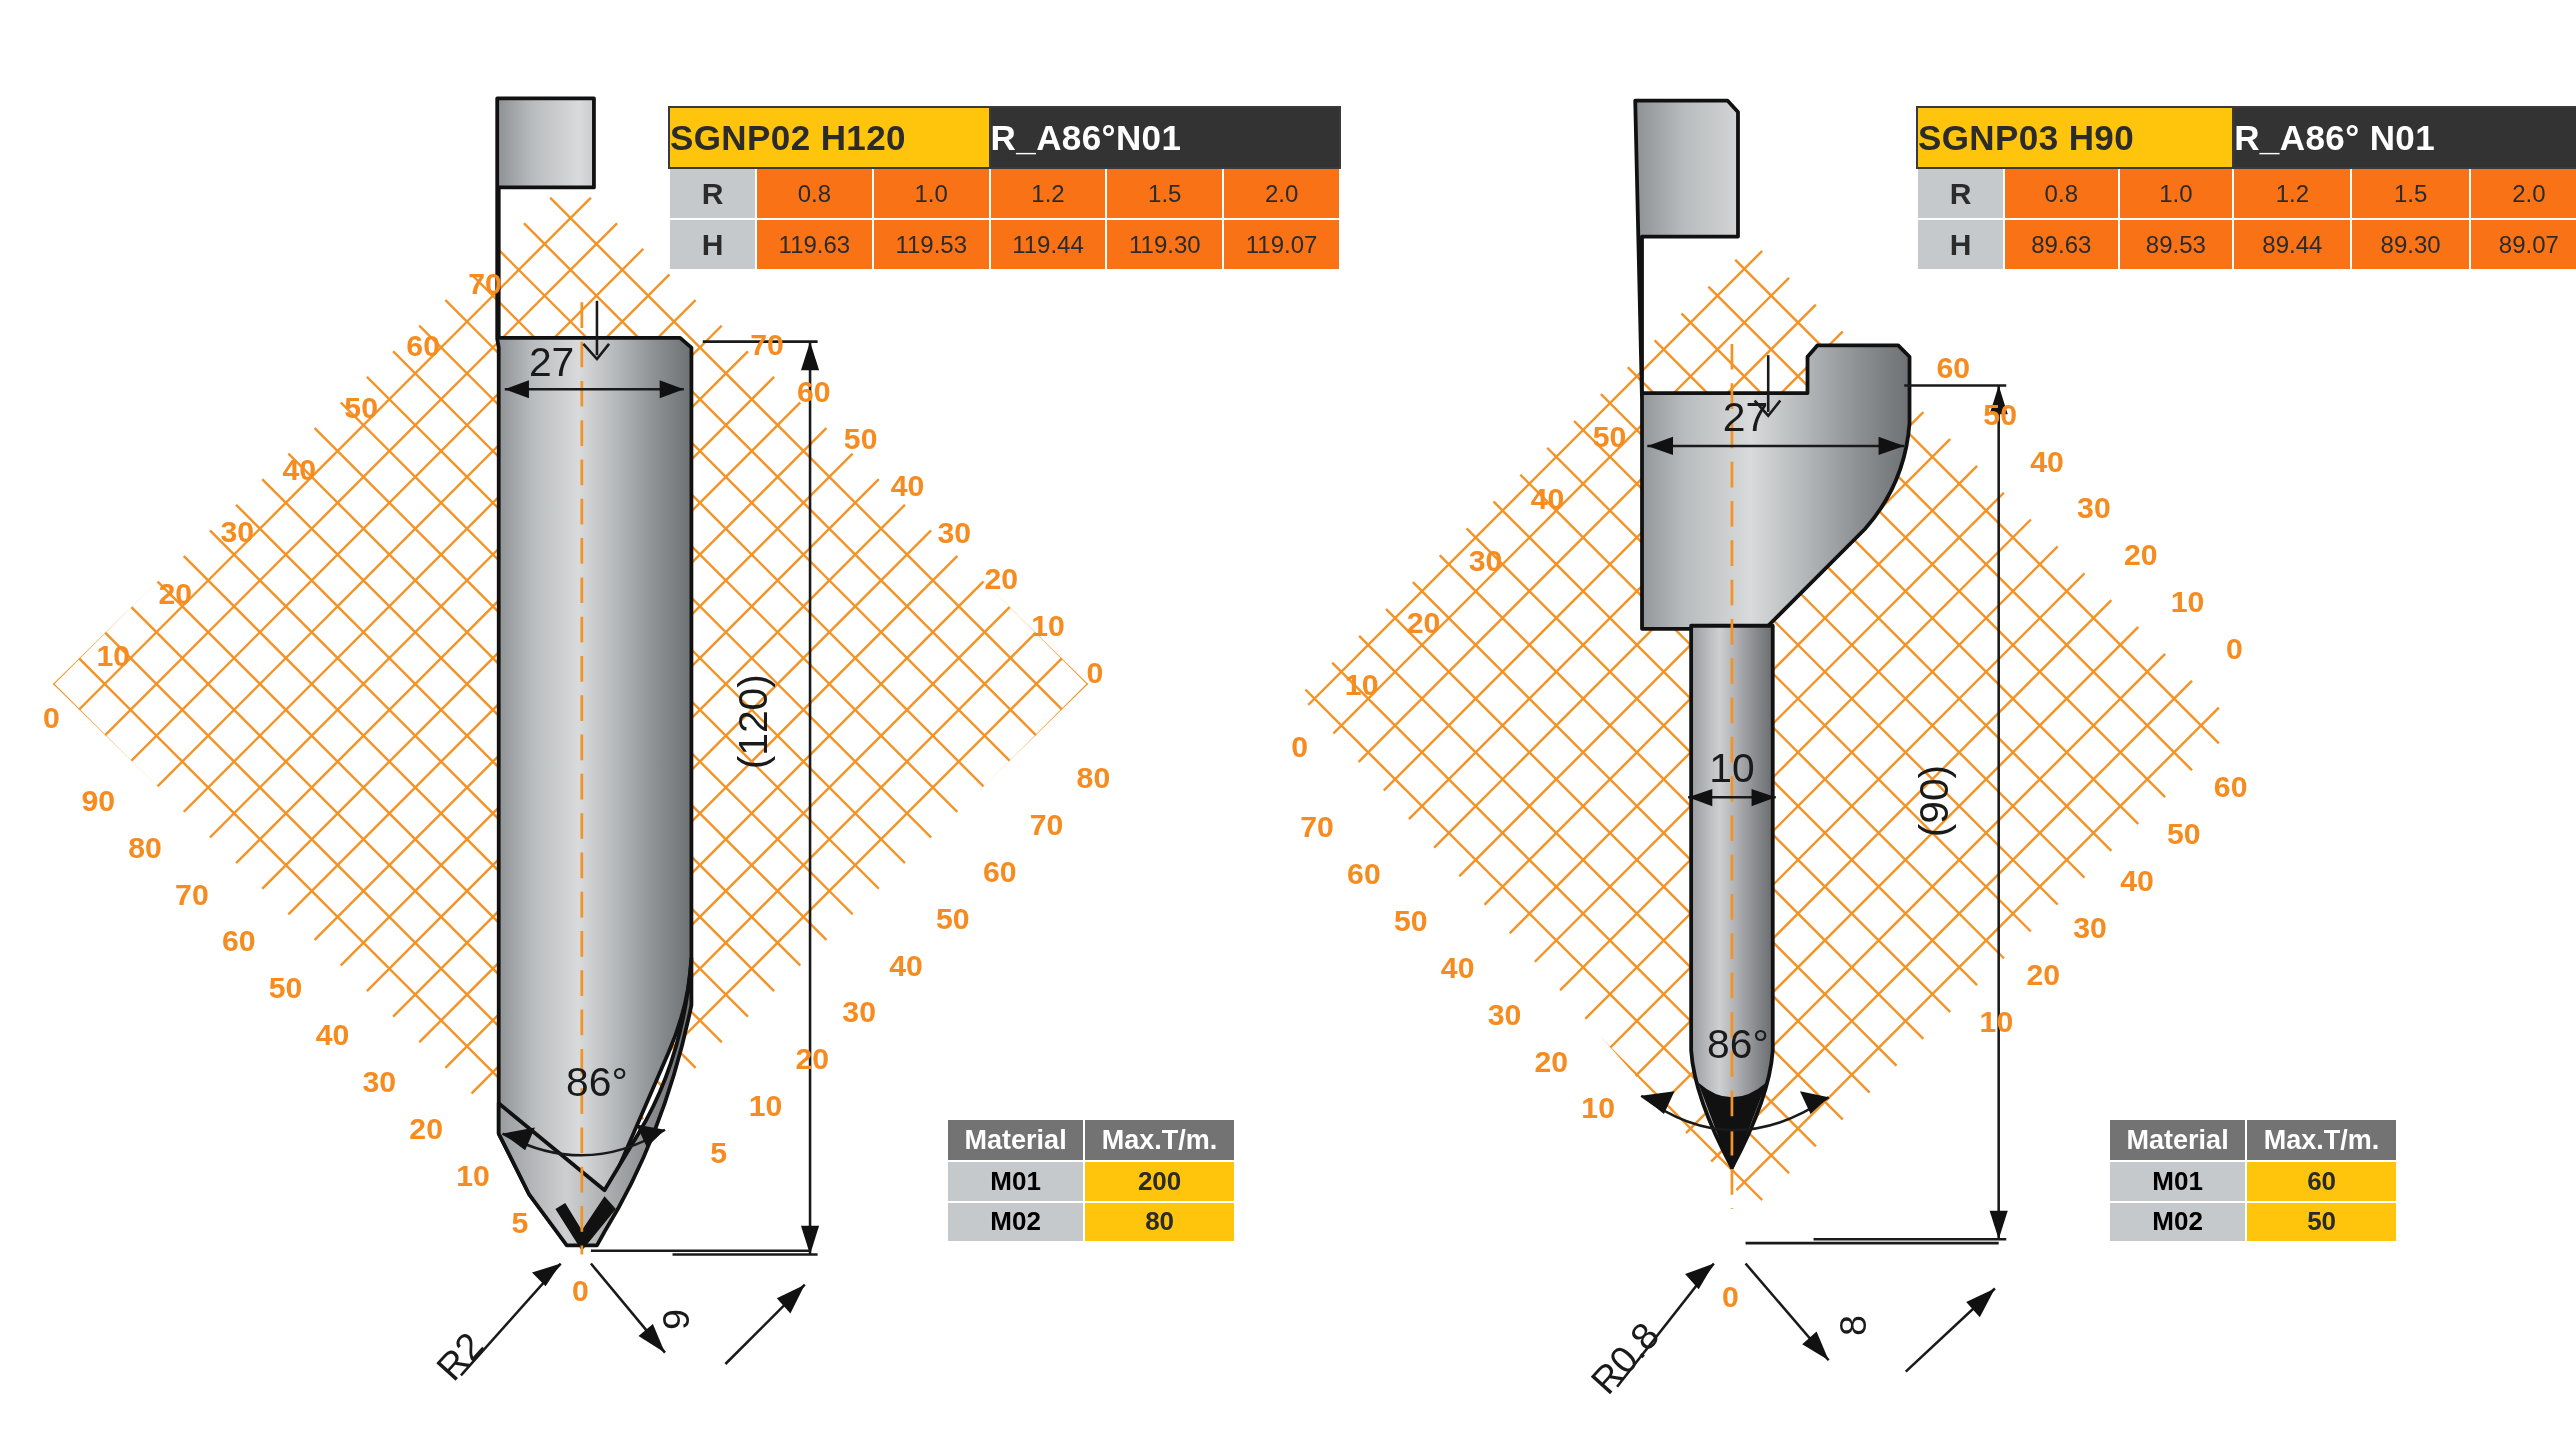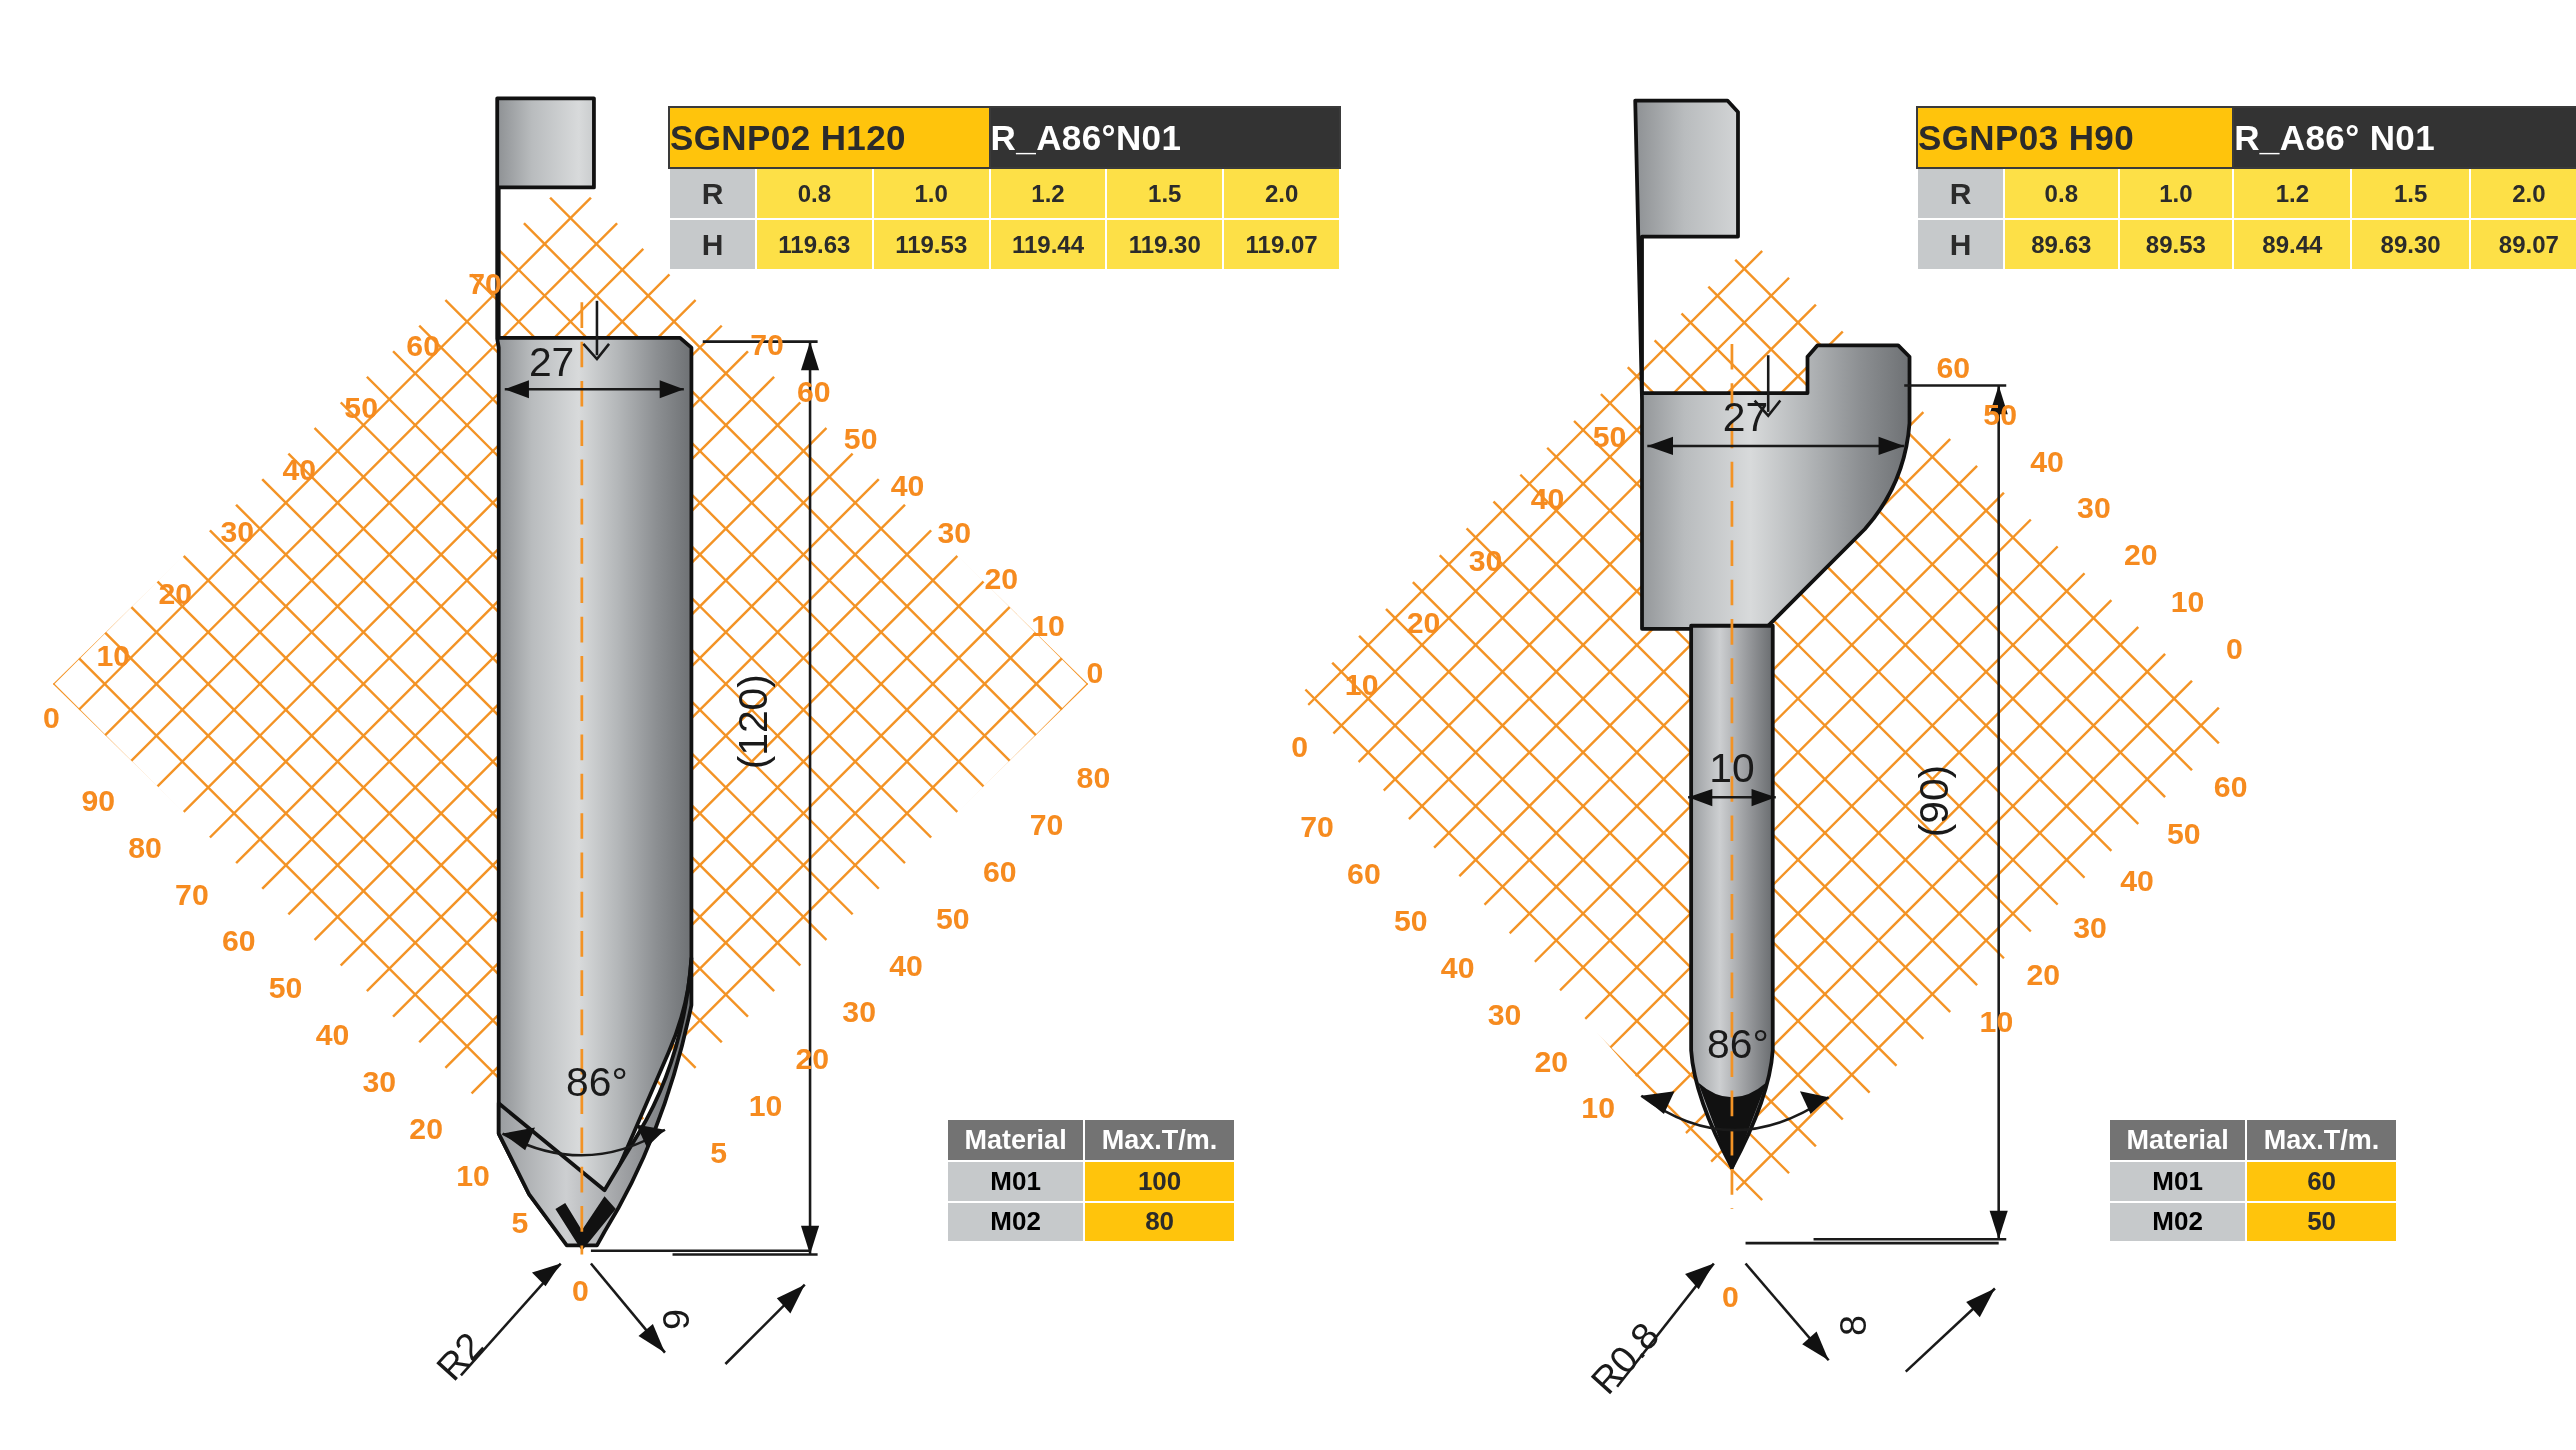--- a/index.html
+++ b/index.html
@@ -8,21 +8,21 @@
 
   
   .spec-table{position:absolute;border-collapse:collapse;}
   .spec-title-row td{padding:0;height:59px;}
   .spec-code{background:#FFC40C;color:#2b2b2b;font-weight:bold;font-size:35px;
              border:2.3px solid #3a3a3a;letter-spacing:0.4px;}
   .spec-name{background:#333333;color:#ffffff;font-weight:bold;font-size:35px;
              border:2.3px solid #3a3a3a;letter-spacing:0.4px;}
   .spec-hdr{background:#c6c9cb;color:#2b2b2b;font-weight:bold;font-size:30px;text-align:center;
             border:2.3px solid #ffffff;width:83px;}
-  .spec-cell{background:#fde047;color:#2b2b2b;font-weight:bold;font-size:24px;text-align:center;
+  .spec-cell{background:#f97316;color:#2b2b2b;font-weight:normal;font-size:24px;text-align:center;
              border:2.3px solid #ffffff;height:47px;}
 
   
   .mat-table{position:absolute;border-collapse:collapse;}
   .mat-th{background:#737373;color:#ffffff;font-weight:bold;font-size:27px;text-align:center;
           border:2.3px solid #ffffff;padding:4.5px 16.6px;}
   .mat-td-l{background:#c6c9cb;color:#000000;font-weight:bold;font-size:26px;text-align:center;
             border:2.3px solid #ffffff;padding:3.8px 0;}
   .mat-td-r{background:#FFC40C;color:#2b2b2b;font-weight:bold;font-size:26px;text-align:center;
             border:2.3px solid #ffffff;padding:3.8px 0;}
@@ -727,21 +727,21 @@
     </table>
 
   <table class="mat-table" style="left:946px;top:1118px;">
     <tbody>
         <tr>
       <td class="mat-th">Material</td>
       <td class="mat-th">Max.T/m.</td>
     </tr>
     <tr>
       <td class="mat-td-l">M01</td>
-      <td class="mat-td-r">100</td>
+      <td class="mat-td-r">200</td>
     </tr>
     <tr>
       <td class="mat-td-l">M02</td>
       <td class="mat-td-r">80</td>
     </tr>
   </tbody>
     </table>
 
   <table class="mat-table" style="left:2108px;top:1118px;">
     <tbody>

